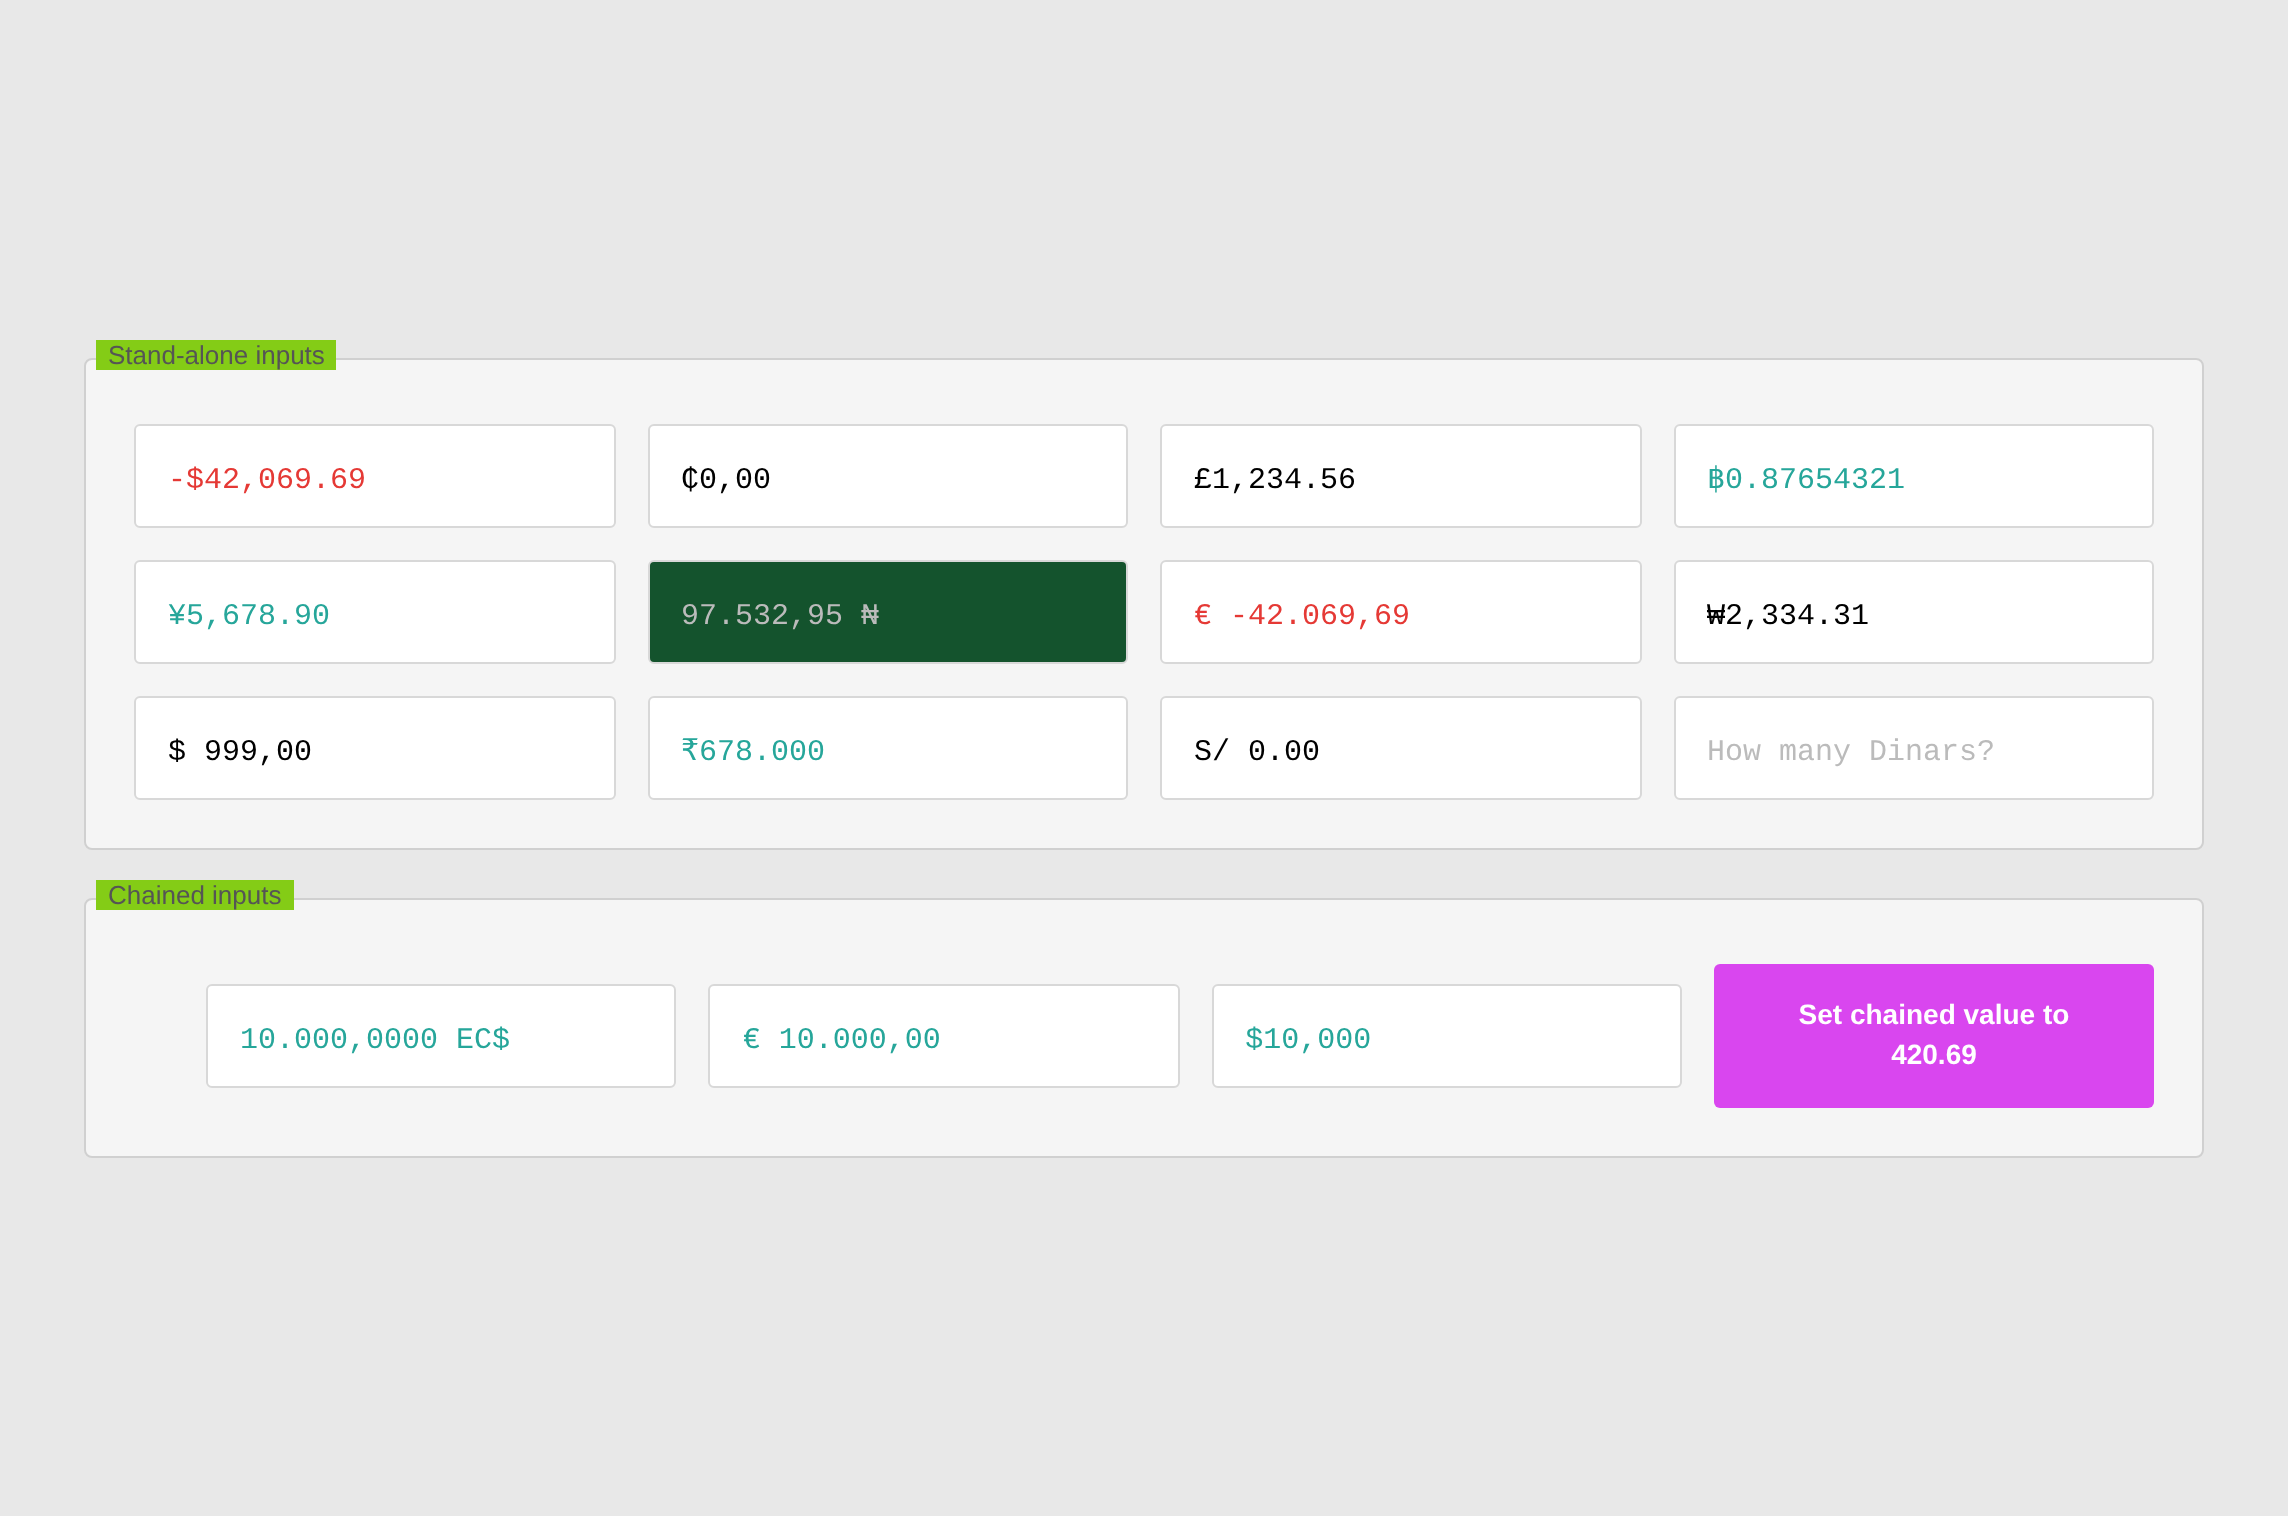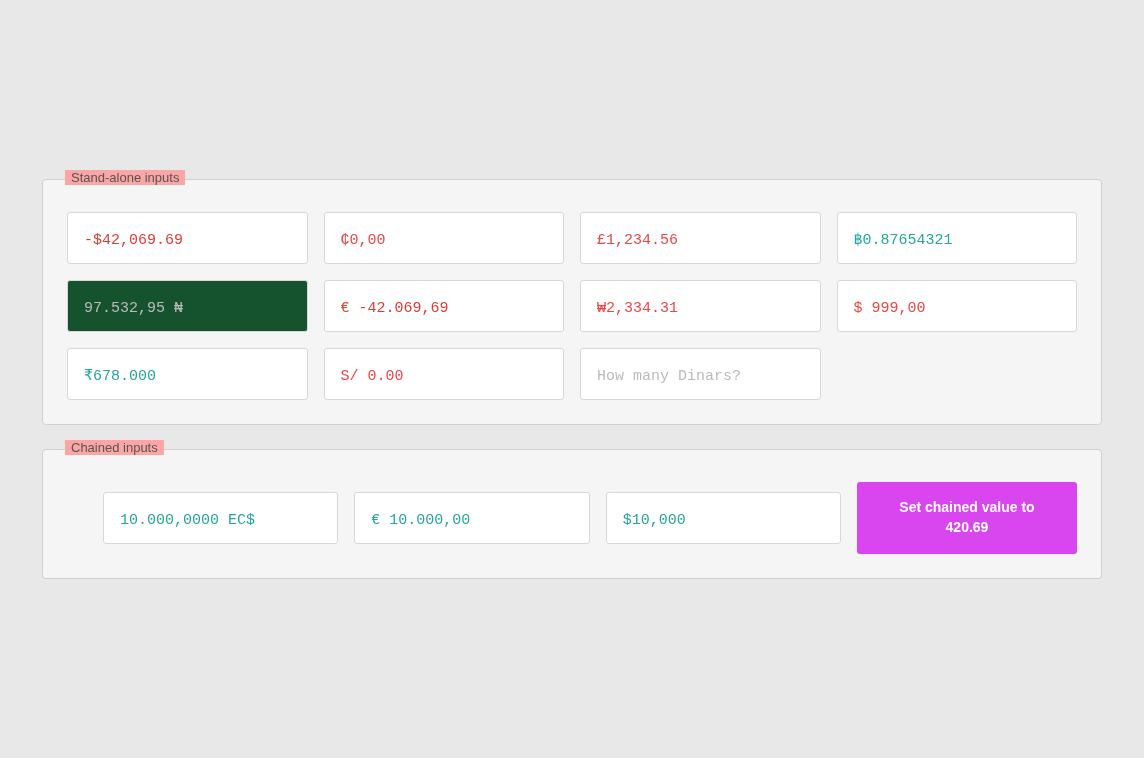--- a/index.html
+++ b/index.html
@@ -24,22 +24,22 @@
       background-color: #f5f5f5;
       border: 1px solid #d0d0d0;
       border-radius: 4px;
       padding: 24px;
       position: relative;
     }
 
     .section-label {
       position: absolute;
       top: -10px;
-      left: 22px;
-      background-color: #fca5a5;
+      left: 5px;
+      background-color: #84cc16;
       padding: 0 6px;
       font-size: 13px;
       color: #555;
       font-family: Arial, sans-serif;
     }
 
     .inputs-grid {
       display: grid;
       grid-template-columns: repeat(4, 1fr);
       gap: 16px;
@@ -58,21 +58,21 @@
       align-items: flex-end;
     }
 
     .input-box.placeholder {
       color: #aaa;
       background-color: #14532d;
     }
 
     .color-red { color: #e53935; }
     .color-green { color: #26a69a; }
-    .color-dark { color: #ef4444; }
+    .color-dark { color: #000000; }
     .color-placeholder { color: #bbb; }
 
     .chained-row {
       display: grid;
       grid-template-columns: repeat(3, 1fr) auto;
       gap: 16px;
       margin-top: 8px;
       align-items: center;
       padding-left: 36px;
     }
@@ -106,20 +106,23 @@
         </div>
         <div class="input-box">
           <span class="color-dark">₵0,00</span>
         </div>
         <div class="input-box">
           <span class="color-dark">£1,234.56</span>
         </div>
         <div class="input-box">
           <span class="color-green">฿0.87654321</span>
         </div>
+        <div class="input-box">
+          <span class="color-green">¥5,678.90</span>
+        </div>
         <div class="input-box placeholder">
           <span class="color-placeholder">97.532,95 ₦</span>
         </div>
         <div class="input-box">
           <span class="color-red">€ -42.069,69</span>
         </div>
         <div class="input-box">
           <span class="color-dark">₩2,334.31</span>
         </div>
         <div class="input-box">

